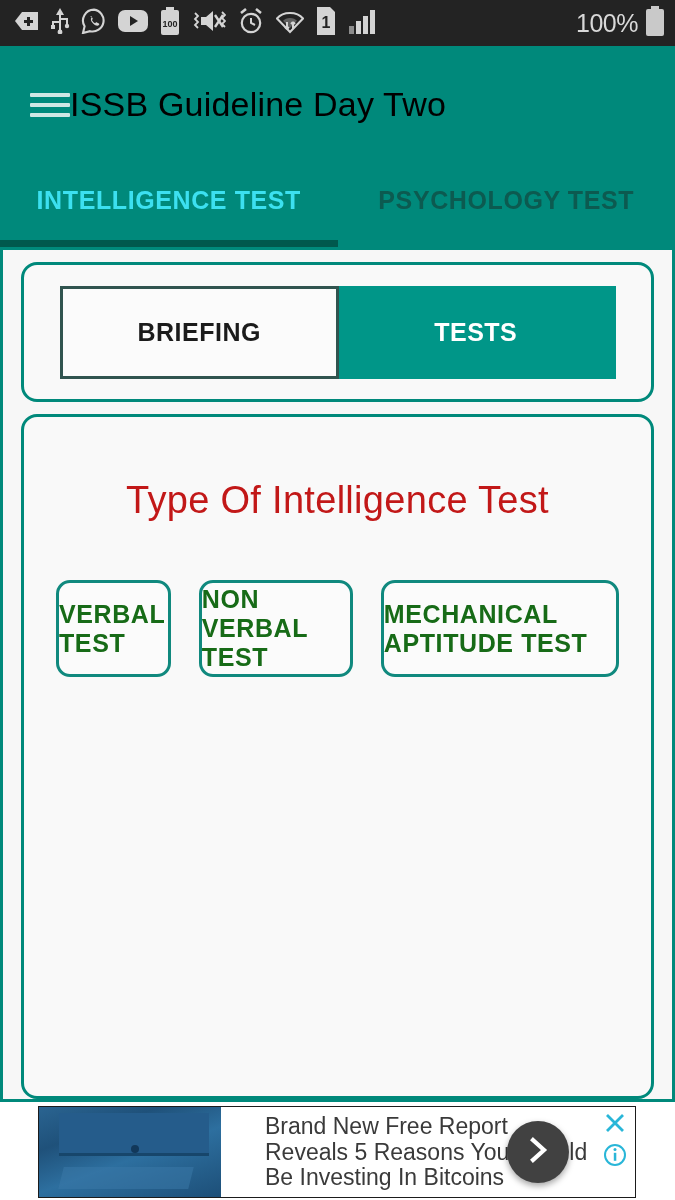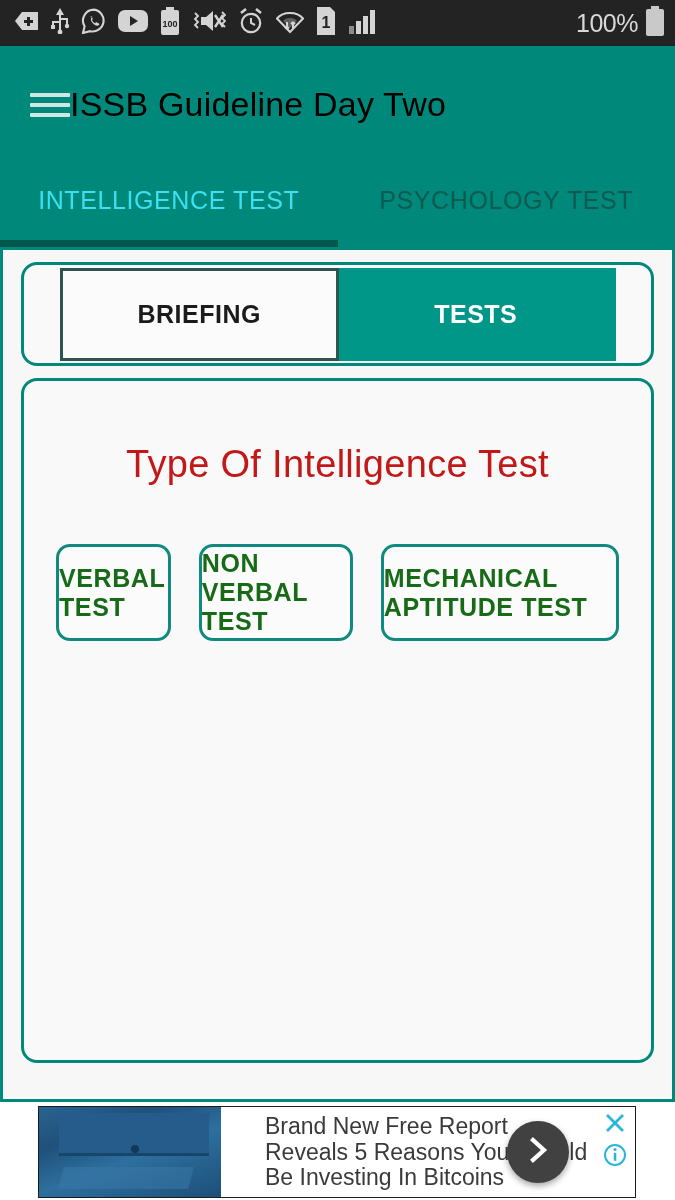--- a/index.html
+++ b/index.html
@@ -90,21 +90,21 @@
     height: 84px;
     display: flex;
     position: relative;
   }
   .tab {
     flex: 1;
     display: flex;
     align-items: center;
     justify-content: center;
     font-size: 25px;
-    font-weight: normal;
+    font-weight: bold;
     letter-spacing: 0.6px;
     cursor: pointer;
     padding-bottom: 10px;
     box-sizing: border-box;
   }
   .tab.active { color: #3ce0f0; }
   .tab.inactive { color: #0c5a50; }
   .tab-indicator {
     position: absolute;
     bottom: 0;
@@ -125,21 +125,21 @@
 
   .card {
     border: 3px solid #00897B;
     border-radius: 16px;
     background: #f9f9f9;
     box-sizing: border-box;
   }
 
   
   .seg-card {
-    height: 104px;
+    height: 140px;
     margin: 0 8px;
     display: flex;
     align-items: center;
     justify-content: center;
   }
   .segmented {
     display: flex;
     width: 556px;
     height: 93px;
   }

